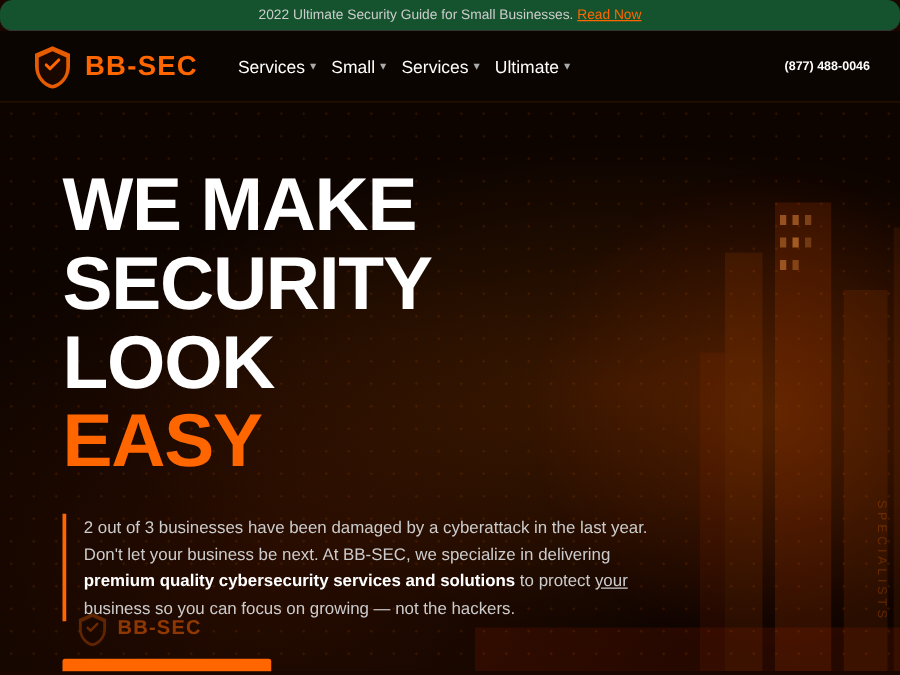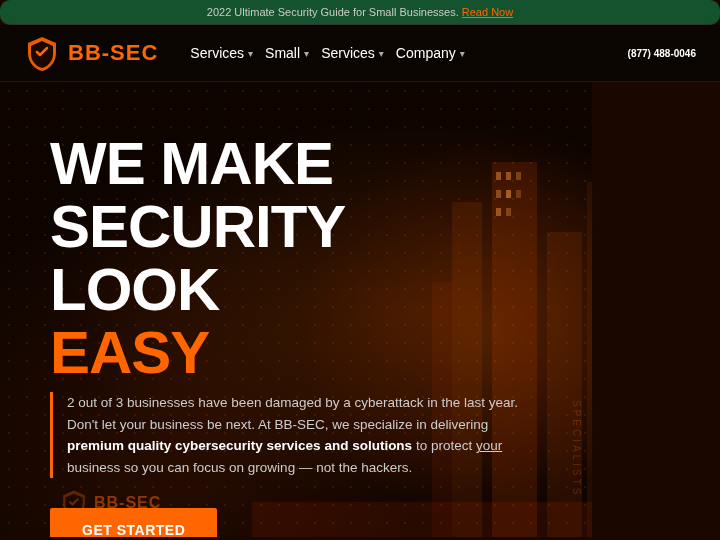--- a/index.html
+++ b/index.html
@@ -81,21 +81,21 @@
       color: white;
       font-size: 10px;
       font-weight: 700;
       margin-left: auto;
       white-space: nowrap;
     }
 
     
     .hero {
       position: relative;
-      width: 592px;
+      width: 720px;
       height: 455px;
       overflow: hidden;
       background: #1a0800;
     }
 
     
     .hero-bg {
       position: absolute;
       inset: 0;
       background:
@@ -138,21 +138,21 @@
       color: white;
       text-transform: uppercase;
       letter-spacing: -1px;
       margin-bottom: 8px;
     }
     .hero-title .accent {
       color: #ff6600;
       display: block;
     }
     .hero-description {
-      margin-top: 8px;
+      margin-top: 27px;
       font-size: 13.5px;
       color: #ccc;
       line-height: 1.6;
       max-width: 480px;
       border-left: 3px solid #ff6600;
       padding-left: 14px;
     }
     .hero-description strong {
       color: white;
       font-weight: 700;
@@ -237,21 +237,21 @@
     </div>
     <div class="nav-item">
       <span>Small</span>
       <span class="chevron">▾</span>
     </div>
     <div class="nav-item">
       <span>Services</span>
       <span class="chevron">▾</span>
     </div>
     <div class="nav-item">
-      <span>Company</span>
+      <span>Ultimate</span>
       <span class="chevron">▾</span>
     </div>
   </div>
 
   <div class="nav-phone">(877) 488-0046</div>
 </nav>
 
 <section class="hero">
   <div class="hero-bg"></div>
 

